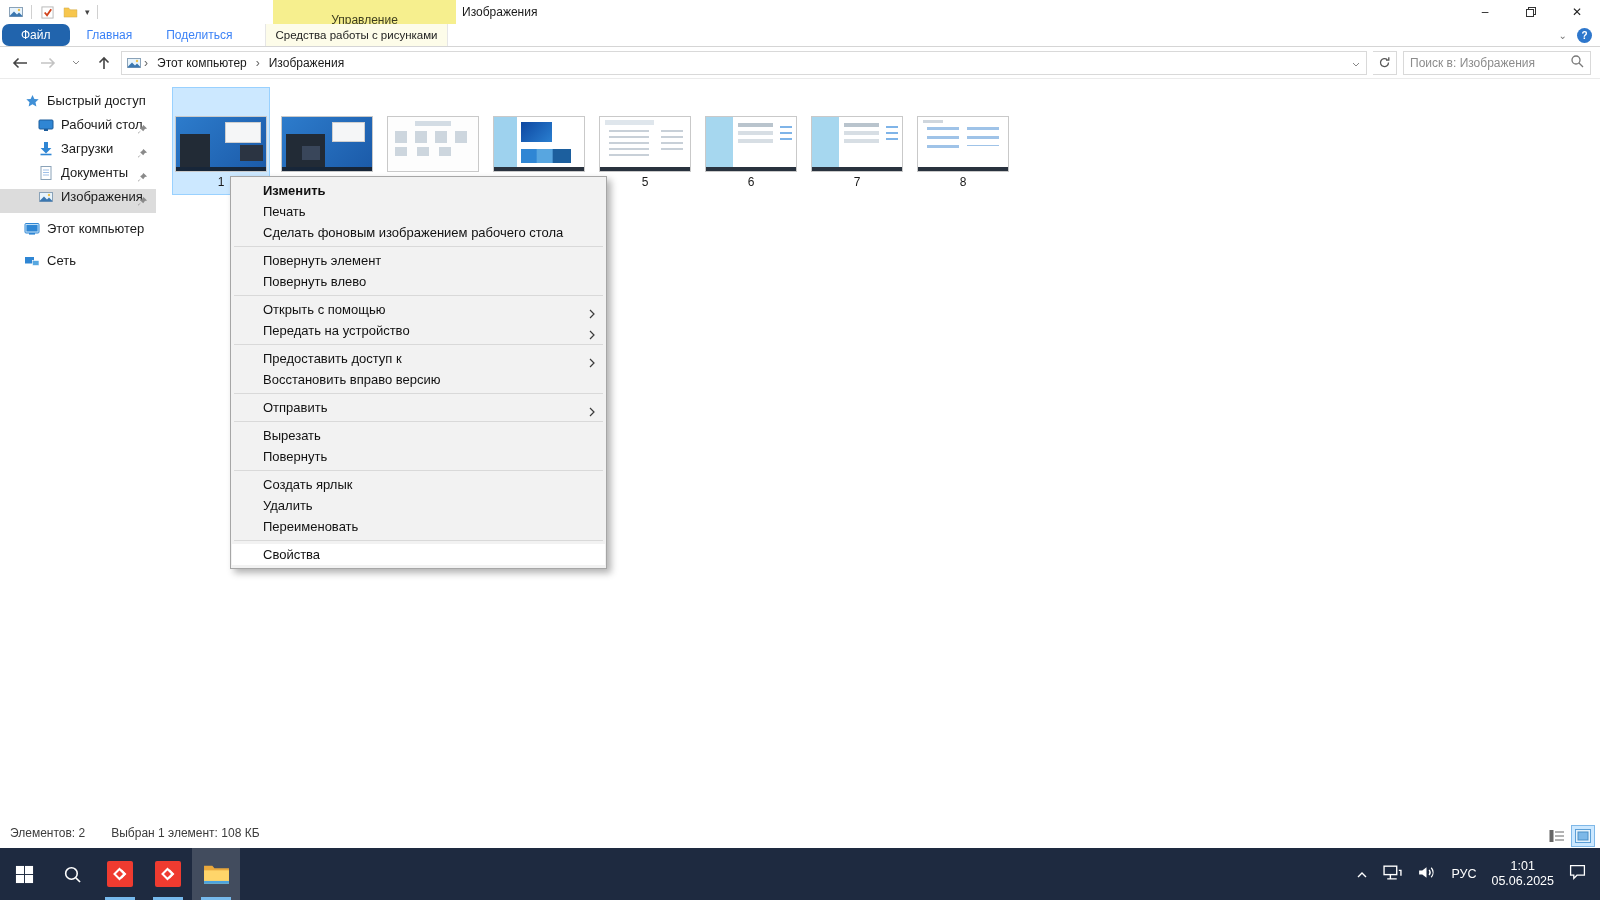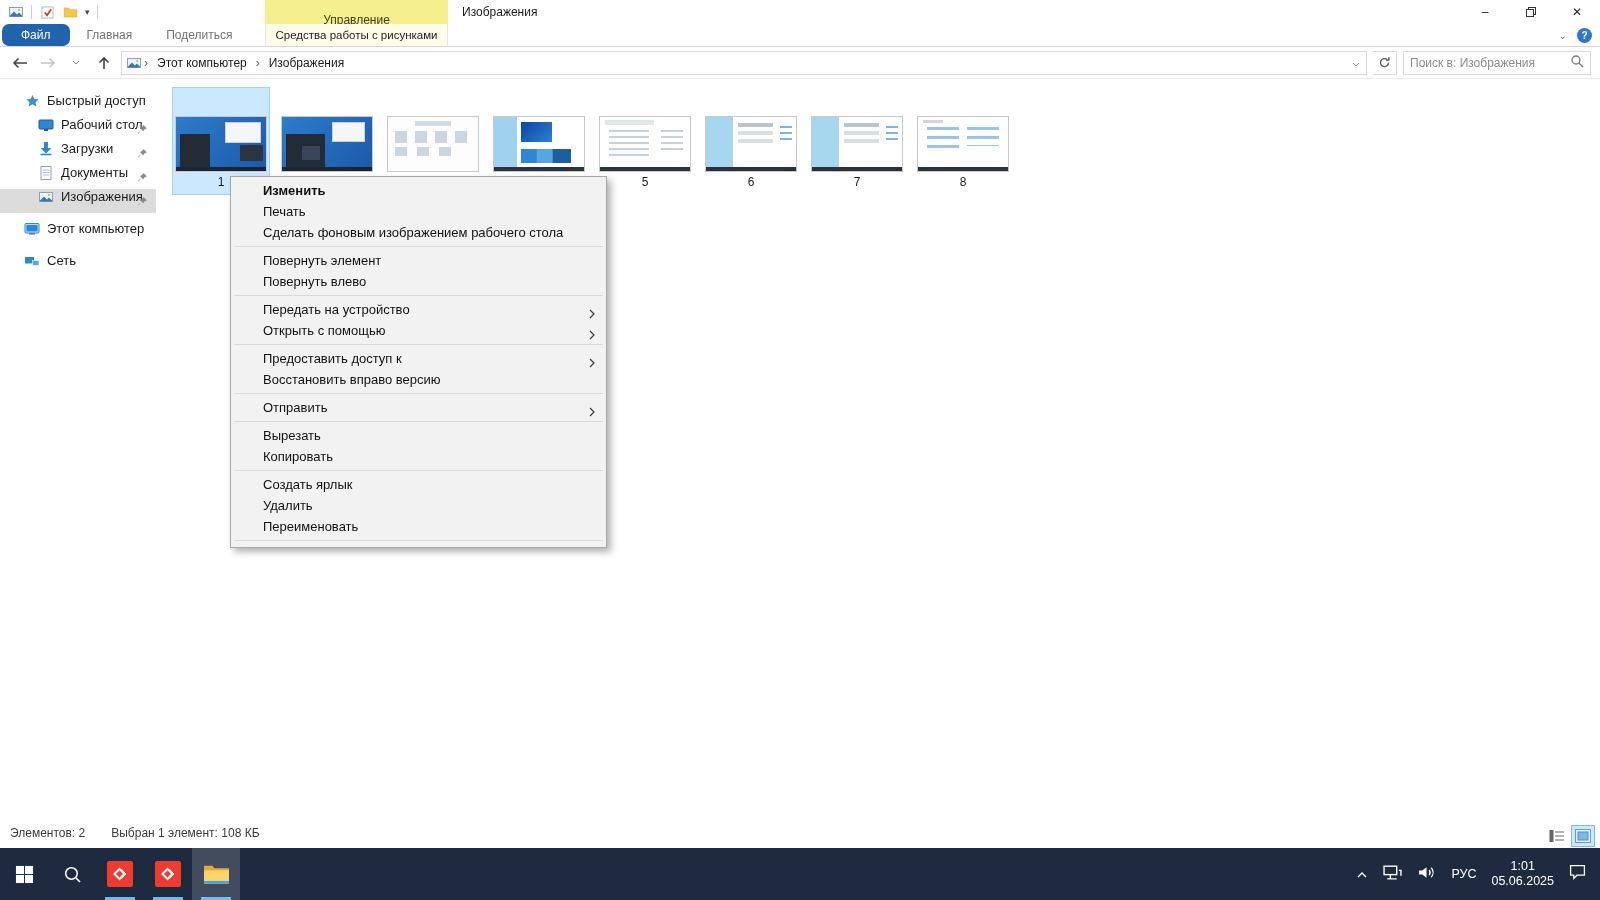--- a/index.html
+++ b/index.html
@@ -5,29 +5,29 @@
   * { margin:0; padding:0; box-sizing:border-box; }
   html,body { width:1600px; height:900px; }
   body { font-family:"Liberation Sans","DejaVu Sans",sans-serif; background:#fff; overflow:hidden; }
   .screen { width:1600px; height:900px; display:flex; flex-direction:column; background:#fff; position:relative; }
 
   
   .titlebar { height:24px; background:#fff; position:relative; display:flex; align-items:center; flex:0 0 auto; }
   .qat { display:flex; align-items:center; gap:7px; padding-left:8px; height:24px; }
   .qat-sep { width:1px; height:14px; background:#d0d0d0; }
   .qat-caret { font-size:9px; color:#444; line-height:8px; }
-  .ctx-header { position:absolute; left:265px; top:0; width:183px; height:39px; background:#f6ef8e; display:flex; align-items:center; justify-content:center; font-size:12px; color:#3d3d1f; }
+  .ctx-header { position:absolute; left:273px; top:0; width:183px; height:39px; background:#f6ef8e; display:flex; align-items:center; justify-content:center; font-size:12px; color:#3d3d1f; }
   .window-title { position:absolute; left:462px; top:0; height:24px; line-height:24px; font-size:12px; color:#1a1a1a; }
   .win-controls { position:absolute; right:0; top:0; display:flex; height:24px; }
   .win-btn { width:46px; height:24px; display:flex; align-items:center; justify-content:center; font-size:12px; color:#222; }
 
   
   .tabrow { height:23px; border-bottom:1px solid #d5d5d5; display:flex; align-items:stretch; position:relative; flex:0 0 auto; background:#fff; }
   .tab-file { background:#2164ad; color:#fff; padding:0 19px; font-size:12px; display:flex; align-items:center; margin-left:2px;border-radius:7px; }
-  .tab { padding:0 17px; font-size:12px; color:#737373; display:flex; align-items:center; }
+  .tab { padding:0 17px; font-size:12px; color:#3b82f6; display:flex; align-items:center; }
   .tab-ctx { position:absolute; left:265px; top:0; width:183px; height:22px; display:flex; align-items:center; justify-content:center; font-size:11.5px; color:#222; border-left:1px solid #e6e6e6; border-right:1px solid #e6e6e6; background:#fdfce9; }
   .ribbon-right { position:absolute; right:8px; top:0; height:22px; display:flex; align-items:center; gap:10px; }
   .ribbon-caret { font-size:10px; color:#777; }
   .help-circle { width:15px; height:15px; border-radius:50%; background:#2e77cc; color:#fff; font-size:10px; font-weight:bold; display:flex; align-items:center; justify-content:center; }
 
   
   .addressrow { height:32px; border-bottom:1px solid #ebebeb; display:flex; align-items:center; padding:0 9px; gap:6px; flex:0 0 auto; background:#fff; }
   .nav-btn { width:22px; height:24px; display:flex; align-items:center; justify-content:center; }
   .addr-box { flex:1; height:24px; border:1px solid #d9d9d9; background:#fff; display:flex; align-items:center; font-size:12px; color:#1a1a1a; padding:0 4px; }
   .addr-box .crumb { padding:0 7px; }
@@ -361,43 +361,44 @@
   </div>
 
   <div class="context-menu">
       <div class="menu-item bold"><span>Изменить</span></div>
       <div class="menu-item"><span>Печать</span></div>
       <div class="menu-item"><span>Сделать фоновым изображением рабочего стола</span></div>
       <div class="menu-sep"></div>
       <div class="menu-item"><span>Повернуть элемент</span></div>
       <div class="menu-item"><span>Повернуть влево</span></div>
       <div class="menu-sep"></div>
-      <div class="menu-item"><span>Передать на устройство</span><span class="submenu-arrow"><svg width="6" height="10" viewBox="0 0 6 10">
+      <div class="menu-item"><span>Открыть с помощью</span><span class="submenu-arrow"><svg width="6" height="10" viewBox="0 0 6 10">
             <path d="M1 1l4 4-4 4" stroke="#3c3c3c" stroke-width="1.2" fill="none"></path>
           </svg></span></div>
-      <div class="menu-item"><span>Открыть с помощью</span><span class="submenu-arrow"><svg width="6" height="10" viewBox="0 0 6 10">
+      <div class="menu-item"><span>Передать на устройство</span><span class="submenu-arrow"><svg width="6" height="10" viewBox="0 0 6 10">
             <path d="M1 1l4 4-4 4" stroke="#3c3c3c" stroke-width="1.2" fill="none"></path>
           </svg></span></div>
       <div class="menu-sep"></div>
       <div class="menu-item"><span>Предоставить доступ к</span><span class="submenu-arrow"><svg width="6" height="10" viewBox="0 0 6 10">
             <path d="M1 1l4 4-4 4" stroke="#3c3c3c" stroke-width="1.2" fill="none"></path>
           </svg></span></div>
       <div class="menu-item"><span>Восстановить вправо версию</span></div>
       <div class="menu-sep"></div>
       <div class="menu-item"><span>Отправить</span><span class="submenu-arrow"><svg width="6" height="10" viewBox="0 0 6 10">
             <path d="M1 1l4 4-4 4" stroke="#3c3c3c" stroke-width="1.2" fill="none"></path>
           </svg></span></div>
       <div class="menu-sep"></div>
       <div class="menu-item"><span>Вырезать</span></div>
-      <div class="menu-item"><span>Копировать</span></div>
+      <div class="menu-item"><span>Повернуть</span></div>
       <div class="menu-sep"></div>
       <div class="menu-item"><span>Создать ярлык</span></div>
       <div class="menu-item"><span>Удалить</span></div>
       <div class="menu-item"><span>Переименовать</span></div>
       <div class="menu-sep"></div>
+      <div class="menu-item hovered"><span>Свойства</span></div>
     </div>
 
   <div class="statusbar">
     <span>Элементов: 2</span>
     <span>Выбран 1 элемент: 108 КБ</span>
     <span class="view-toggles">
       <span class="view-btn">
           <svg width="16" height="14" viewBox="0 0 16 14">
             <g stroke="#666">
               <rect x="1" y="1.5" width="3" height="3" fill="#666"></rect>

